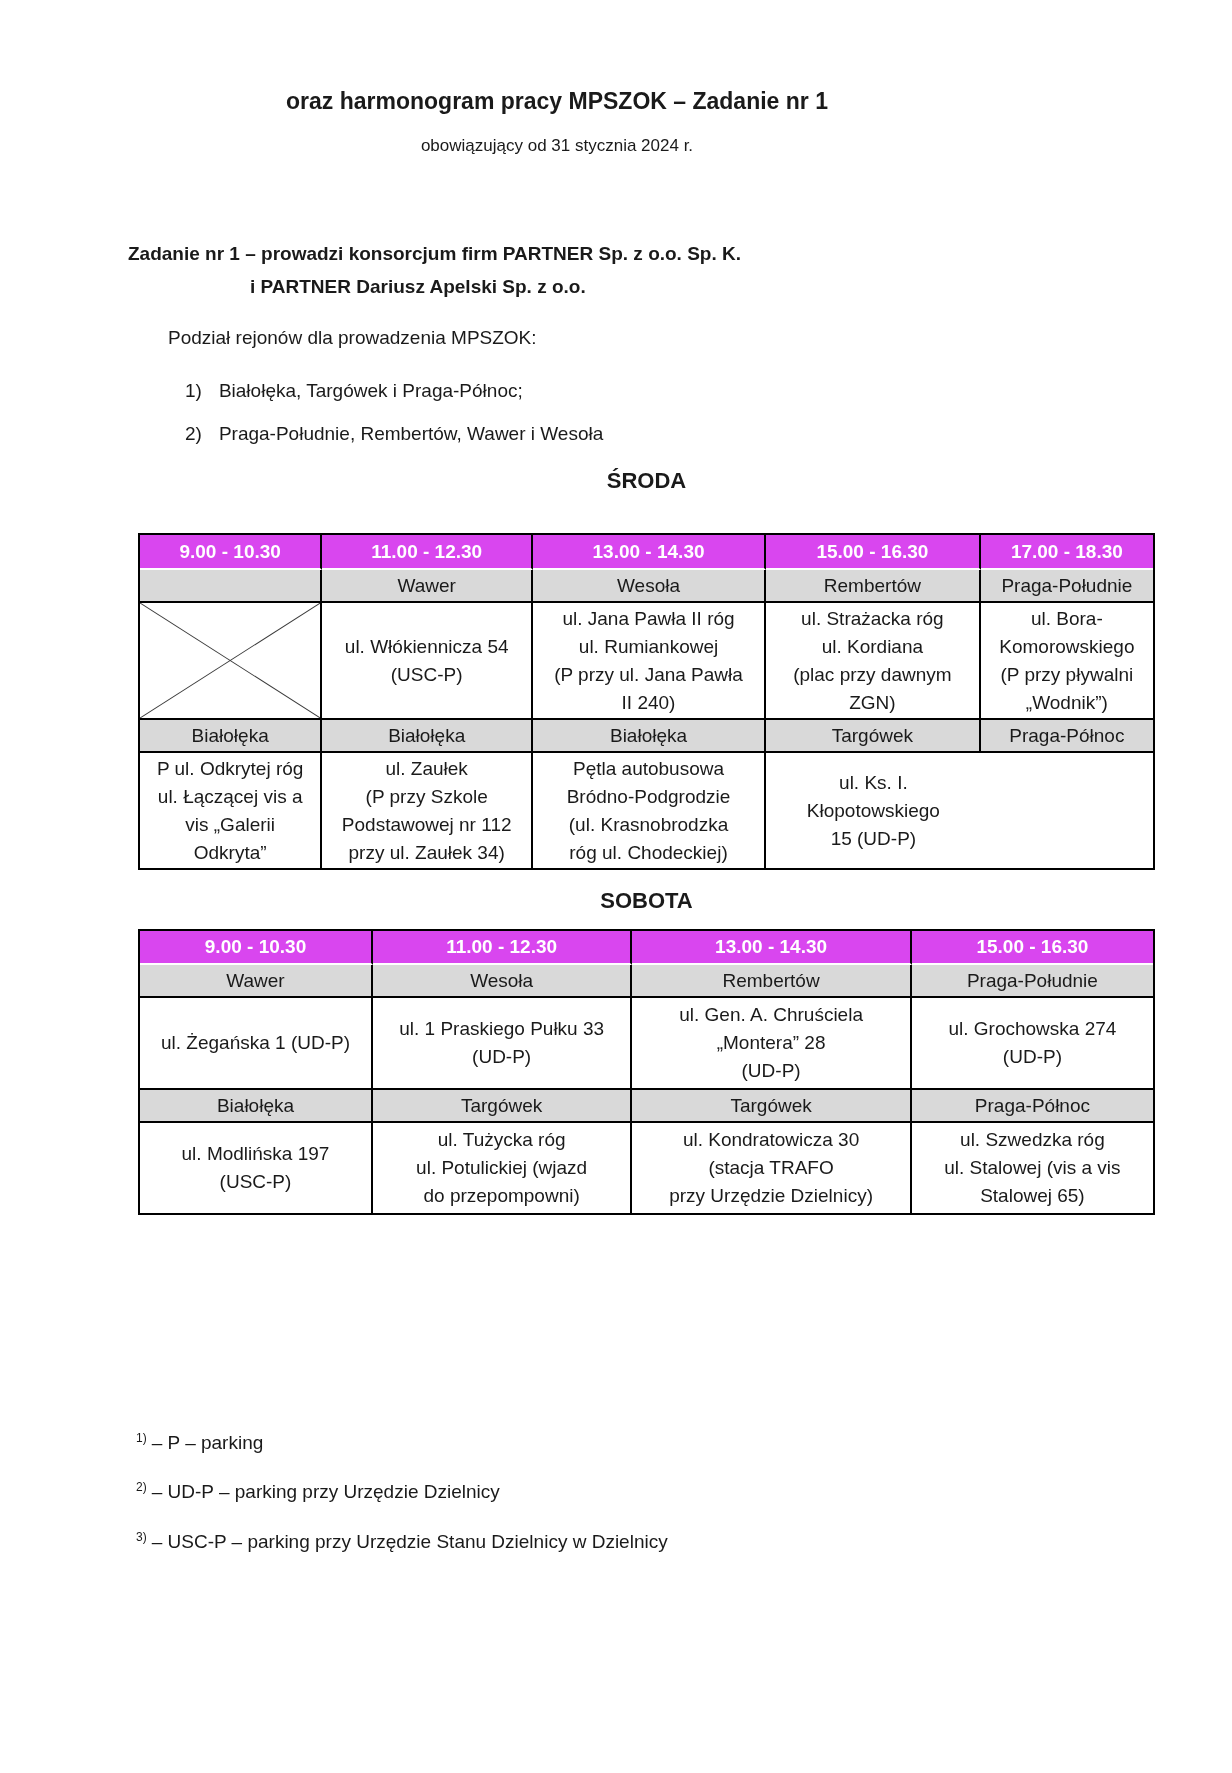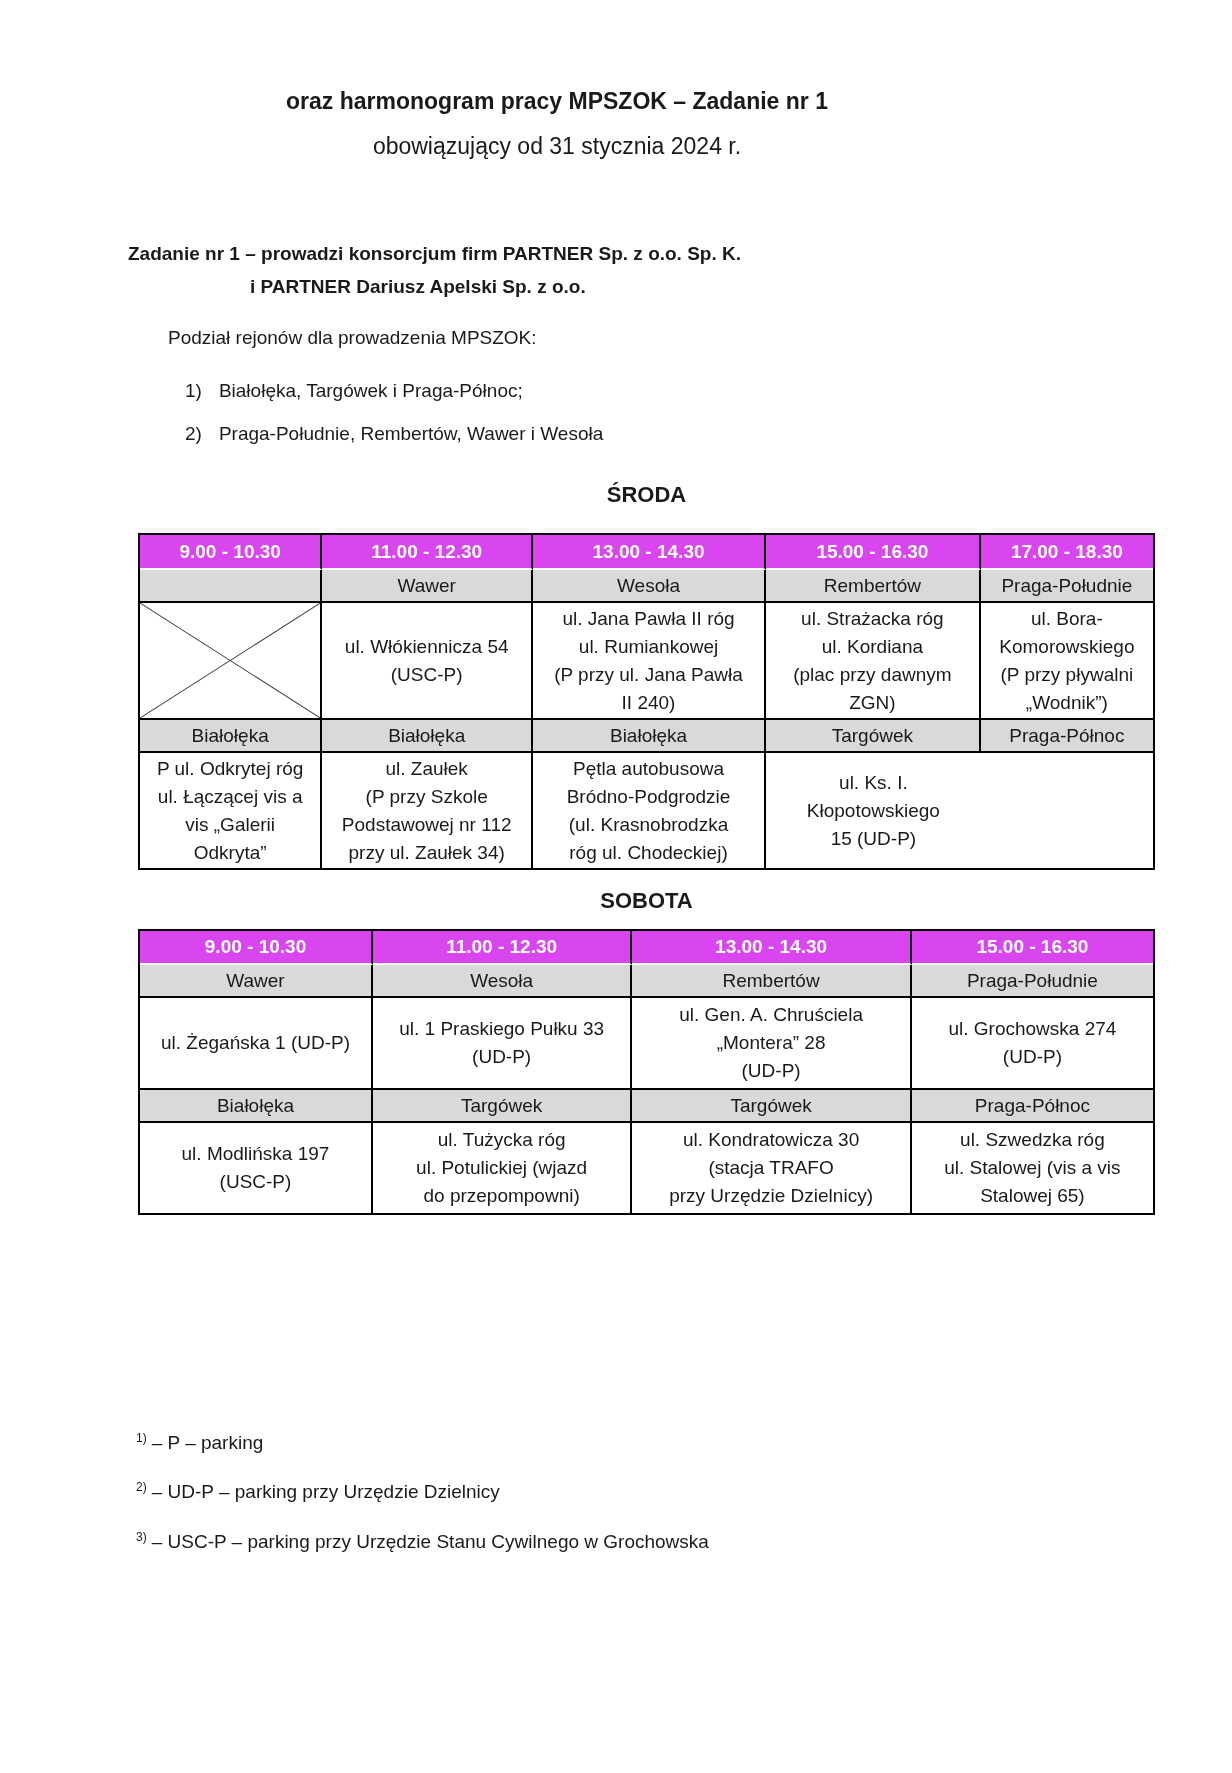--- a/index.html
+++ b/index.html
@@ -14,37 +14,37 @@
     overflow: hidden;
   }
   
   .title-block {
     position: absolute;
     top: 82px; left: 0;
     width: 1114px;
     text-align: center;
   }
   .title-line { font-size: 23px; font-weight: bold; line-height: 38px; }
-  .title-sub  { font-size: 23px; font-weight: normal; line-height: 38px; margin-top: 7px; }
+  .title-sub  { font-size: 17px; font-weight: normal; line-height: 38px; margin-top: 7px; }
 
   
   .intro-line1 { position:absolute; top:243px; left:128px; font-size:19px; font-weight:bold; }
   .intro-line2 { position:absolute; top:276px; left:250px; font-size:19px; font-weight:bold; }
   .podzial     { position:absolute; top:327px; left:168px; font-size:19px; }
   .list-item   { position:absolute; left:185px; font-size:19px; }
   .list-item .num { display:inline-block; margin-right:17px; }
   .item-1 { top:380px; }
   .item-2 { top:423px; }
 
   
   .day-heading {
     position:absolute; left:138px; width:1017px;
     text-align:center; font-size:22px; font-weight:bold;
   }
-  .sroda-heading  { top:482px; }
+  .sroda-heading  { top:468px; }
   .sobota-heading { top:888px; }
 
   
   .tbl {
     position:absolute; left:138px; width:1017px;
     display:grid;
     border:2px solid #000;
     box-sizing:border-box;
   }
   .tbl-sroda  { top:533px; grid-template-columns:18% 20.8% 23% 21.2% 17%; grid-template-rows:35px 33px 117px 33px 115px; }
@@ -200,17 +200,17 @@
   </div>
 
   <div class="footnotes">
     <div class="footnote">
       <sup>1)</sup><span>– P – parking</span>
     </div>
     <div class="footnote">
       <sup>2)</sup><span>– UD-P – parking przy Urzędzie Dzielnicy</span>
     </div>
     <div class="footnote">
-      <sup>3)</sup><span>– USC-P – parking przy Urzędzie Stanu Cywilnego w Grochowska</span>
+      <sup>3)</sup><span>– USC-P – parking przy Urzędzie Stanu Dzielnicy w Dzielnicy</span>
     </div>
   </div>
 
 </div>
 
 </body></html>

